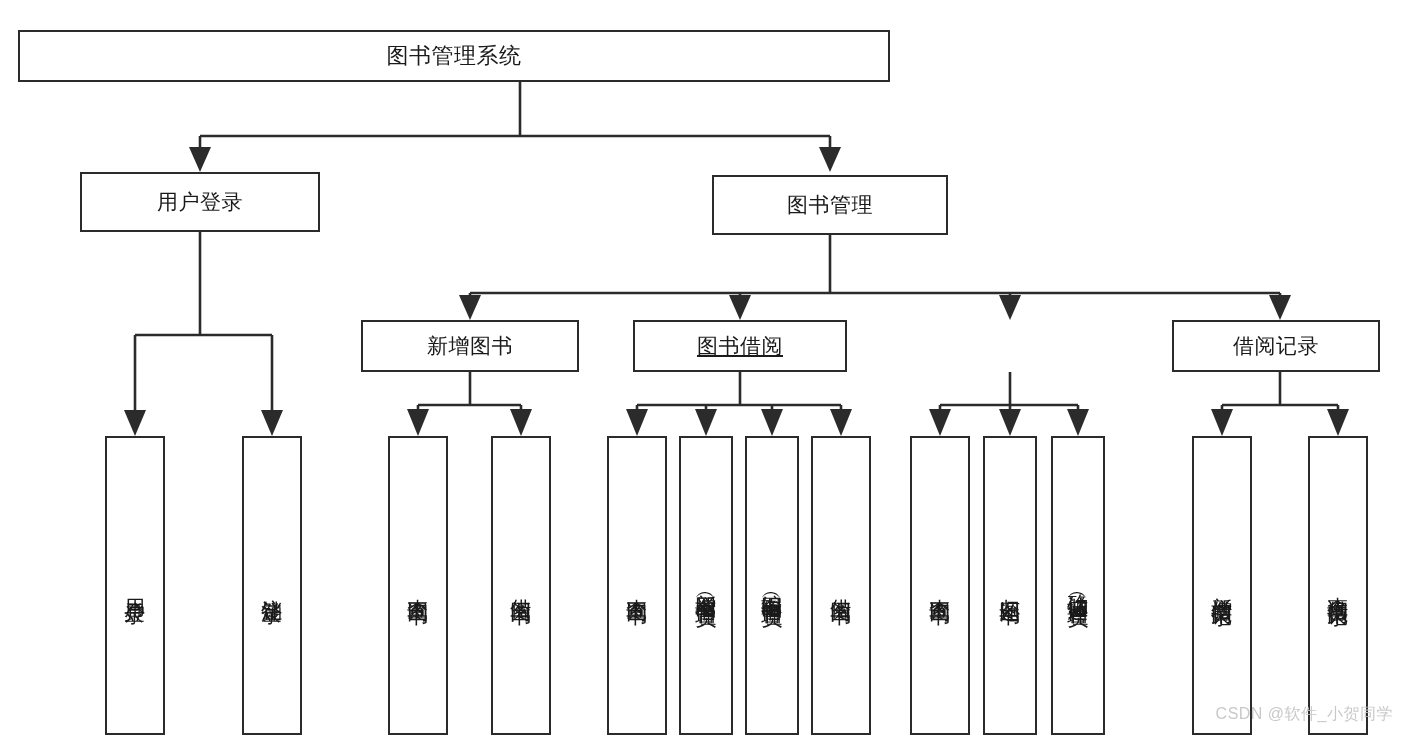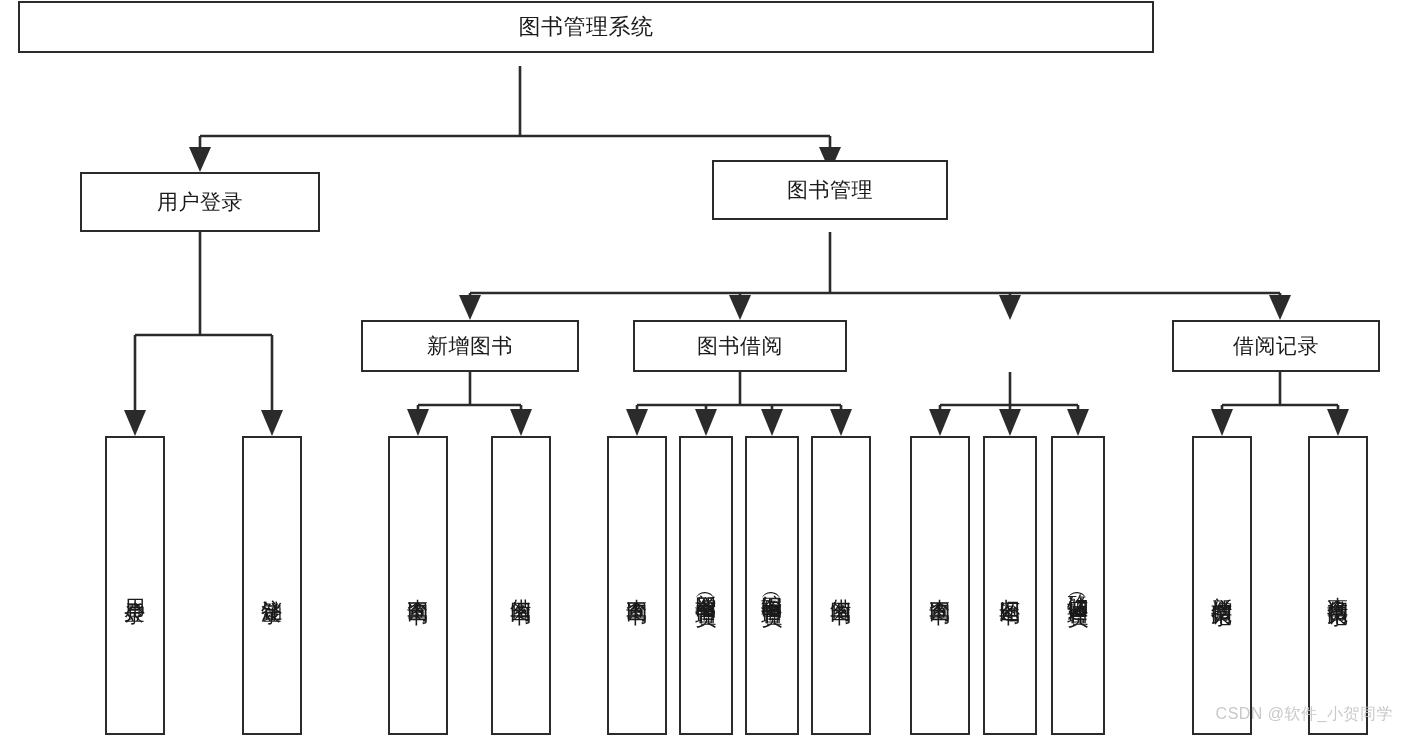--- a/index.html
+++ b/index.html
@@ -137,35 +137,35 @@
     <polygon class="ahead" points="1078,436 1067,409 1089,409"></polygon>
 
     <path class="lk" d="M1280,372 L1280,405"></path>
     <path class="lk" d="M1222,405 L1338,405"></path>
     <path class="lk" d="M1222,405 L1222,412"></path>
     <polygon class="ahead" points="1222,436 1211,409 1233,409"></polygon>
     <path class="lk" d="M1338,405 L1338,412"></path>
     <polygon class="ahead" points="1338,436 1327,409 1349,409"></polygon>
   </svg>
 
-  <div class="node h root" style="left:18px; top:1px; width:1136px; height:52px;">
+  <div class="node h root" style="left:18px; top:30px; width:872px; height:52px;">
     <span>图书管理系统</span>
   </div>
 
   <div class="node h" style="left:80px; top:172px; width:240px; height:60px;">
     <span>用户登录</span>
   </div>
-  <div class="node h" style="left:712px; top:160px; width:236px; height:60px;">
+  <div class="node h" style="left:712px; top:175px; width:236px; height:60px;">
     <span>图书管理</span>
   </div>
 
   <div class="node h" style="left:361px; top:320px; width:218px; height:52px;">
     <span>新增图书</span>
   </div>
-  <div class="node h" style="left:633px; top:320px; width:214px; height:52px;">
+  <div class="node h" style="left:633px; top:320px; width:214px; height:52px;text-decoration:underline;">
     <span>图书借阅</span>
   </div>
   <div class="node h" style="left:1172px; top:320px; width:208px; height:52px;">
     <span>借阅记录</span>
   </div>
 
   <div class="node v" style="left:105px; top:436px; width:60px; height:299px;">
     <span class="vtext">用户登录</span>
   </div>
   <div class="node v" style="left:242px; top:436px; width:60px; height:299px;">

